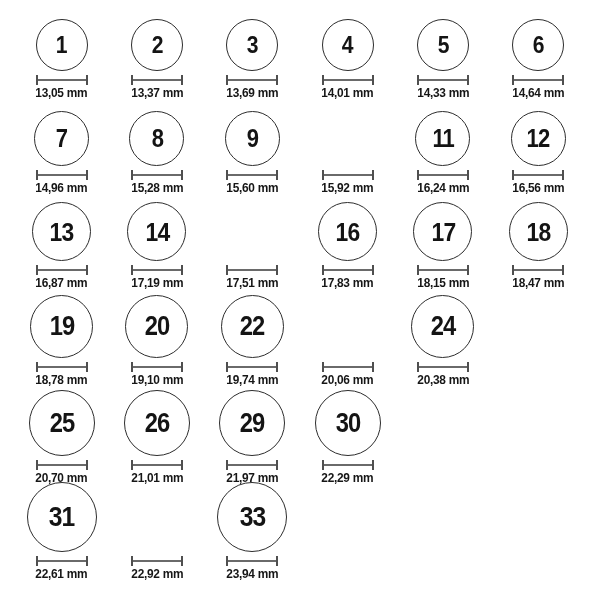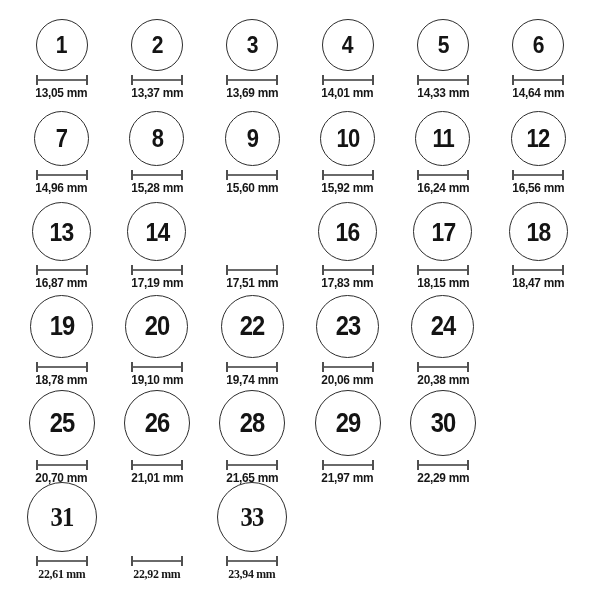--- a/index.html
+++ b/index.html
@@ -149,23 +149,20 @@
         <div class="dlabel">15,28 mm</div>
       </div>
       <div class="cell">
         <div class="circle">
           <span class="num">9</span>
         </div>
         <div class="measure"></div>
         <div class="dlabel">15,60 mm</div>
       </div>
       <div class="cell">
-        <div class="circle">
-          <span class="num">10</span>
-        </div>
         <div class="measure"></div>
         <div class="dlabel">15,92 mm</div>
       </div>
       <div class="cell">
         <div class="circle">
           <span class="num">11</span>
         </div>
         <div class="measure"></div>
         <div class="dlabel">16,24 mm</div>
       </div>
@@ -234,23 +231,20 @@
         <div class="dlabel">19,10 mm</div>
       </div>
       <div class="cell">
         <div class="circle">
           <span class="num">22</span>
         </div>
         <div class="measure"></div>
         <div class="dlabel">19,74 mm</div>
       </div>
       <div class="cell">
-        <div class="circle">
-          <span class="num">23</span>
-        </div>
         <div class="measure"></div>
         <div class="dlabel">20,06 mm</div>
       </div>
       <div class="cell">
         <div class="circle">
           <span class="num">24</span>
         </div>
         <div class="measure"></div>
         <div class="dlabel">20,38 mm</div>
       </div>
@@ -265,41 +259,34 @@
       </div>
       <div class="cell">
         <div class="circle">
           <span class="num">26</span>
         </div>
         <div class="measure"></div>
         <div class="dlabel">21,01 mm</div>
       </div>
       <div class="cell">
         <div class="circle">
-          <span class="num">28</span>
-        </div>
-        <div class="measure"></div>
-        <div class="dlabel">21,65 mm</div>
-      </div>
-      <div class="cell">
-        <div class="circle">
           <span class="num">29</span>
         </div>
         <div class="measure"></div>
         <div class="dlabel">21,97 mm</div>
       </div>
       <div class="cell">
         <div class="circle">
           <span class="num">30</span>
         </div>
         <div class="measure"></div>
         <div class="dlabel">22,29 mm</div>
       </div>
     </div>
-    <div class="row" style="height: 112px; font-family: Liberation Serif, serif; --d: 70px; --fs: 28px; --pb: 18px;">
+    <div class="row" style="height: 112px; --d: 70px; --fs: 28px; --pb: 18px;">
       <div class="cell">
         <div class="circle">
           <span class="num">31</span>
         </div>
         <div class="measure"></div>
         <div class="dlabel">22,61 mm</div>
       </div>
       <div class="cell">
         <div class="measure"></div>
         <div class="dlabel">22,92 mm</div>

